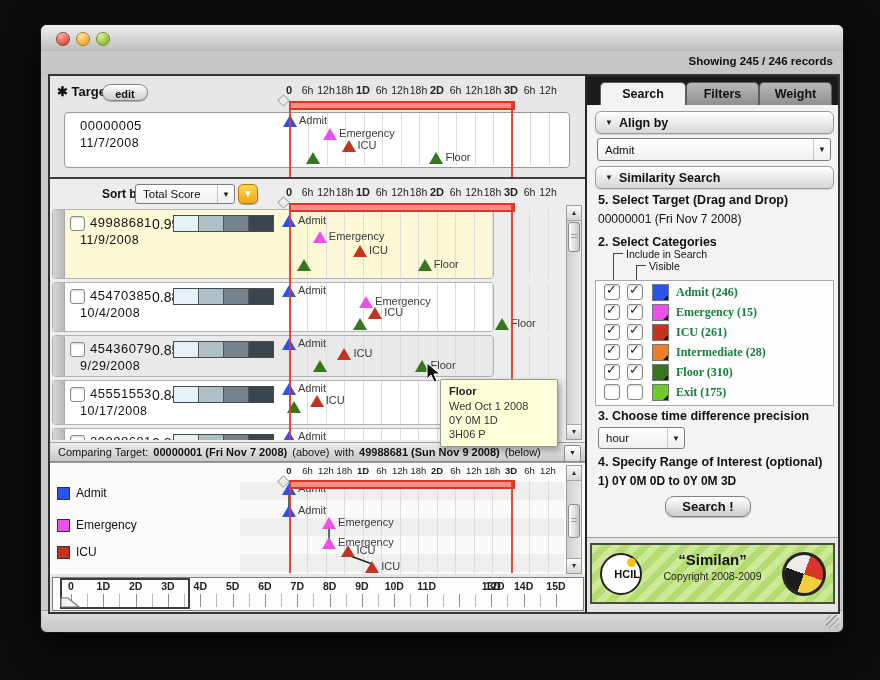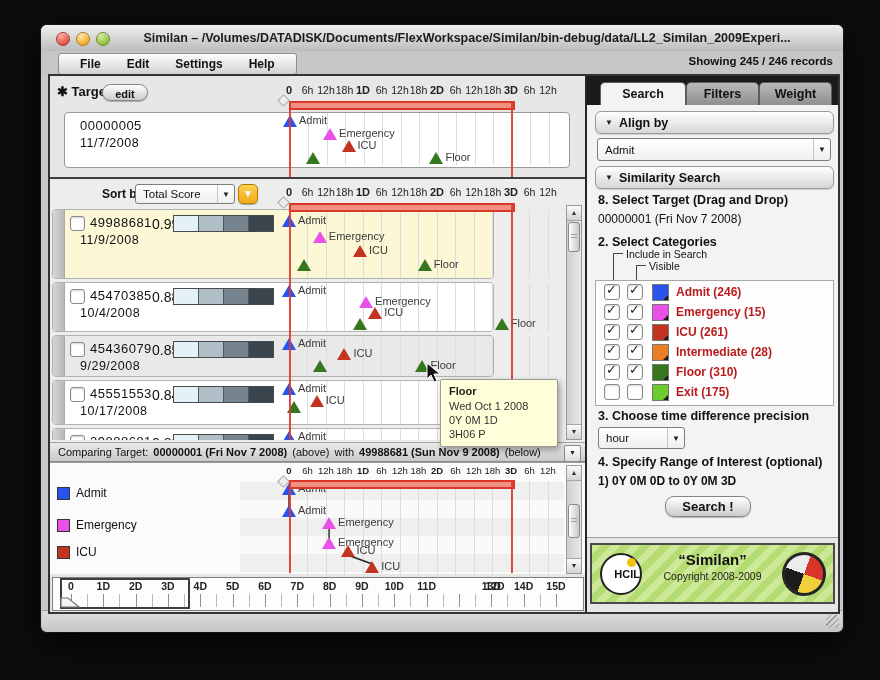--- a/index.html
+++ b/index.html
@@ -101,21 +101,21 @@
   .acc{position:absolute;height:21px;background:linear-gradient(#ffffff,#d6d6d6);border:1px solid #9b9b9b;border-radius:6px;
        font-weight:bold;font-size:12.5px;color:#111;display:flex;align-items:center;padding:0 9px;gap:6px;box-shadow:0 1px 1px rgba(0,0,0,.15);}
   .acc .caret{font-size:8px;color:#222;}
   .sidetitle{position:absolute;font-size:12.5px;font-weight:bold;color:#111;}
   .sidetext{position:absolute;font-size:12px;color:#111;}
   .bracket{position:absolute;border-left:1px solid #444;border-top:1px solid #444;}
   .bracketlabel{position:absolute;font-size:10.5px;color:#111;}
   .catbox{position:absolute;background:#fdfdfd;border:1px solid #a8a8a8;}
   .swatch{position:absolute;width:15px;height:15px;border:1px solid #777;}
   .swatch::after{content:"";position:absolute;right:0px;bottom:0px;border-left:5px solid transparent;border-bottom:5px solid #1a1a1a;}
-  .catlabel{position:absolute;font-size:12px;font-weight:bold;color:#b91c1c;}
+  .catlabel{position:absolute;font-size:12px;font-weight:bold;color:#15803d;font-family:Liberation Serif, serif;}
   
   .logobox{position:absolute;left:540px;top:467px;width:245px;height:61px;border:2px solid #4a4a4a;box-sizing:border-box;
            background:repeating-linear-gradient(135deg,#cde896 0 7px,#b4dc73 7px 14px);}
   .hcil{position:absolute;left:8px;top:8px;width:42px;height:42px;border-radius:50%;background:#fff;border:2px solid #222;
         box-sizing:border-box;text-align:right;font-weight:bold;font-size:11px;color:#111;line-height:38px;}
   .hcil::before{content:"";position:absolute;right:4px;top:3px;width:9px;height:9px;border-radius:50%;background:#f4c20d;}
   .seal{position:absolute;right:7px;top:7px;width:44px;height:44px;border-radius:50%;border:3px solid #262626;box-sizing:border-box;
         background:conic-gradient(#d8352b 0 25%,#f2cf3c 0 50%,#1c1c1c 0 75%,#ececec 0 100%);transform:rotate(20deg);}
   .logotitle{position:absolute;left:55px;right:55px;top:6px;text-align:center;font-size:15px;font-weight:bold;color:#111;}
   .logoline{position:absolute;left:55px;right:55px;text-align:center;font-size:10.5px;color:#222;}
@@ -128,29 +128,22 @@
   .cursor{position:absolute;z-index:70;}
 </style>
 </head>
 <body>
 
 <div class="window">
   <div class="titlebar">
     <span class="tl r"></span>
     <span class="tl y"></span>
     <span class="tl g"></span>
-    <div class="title-text">Similan – /Volumes/DATADISK/Documents/FlexWorkspace/Similan/bin-debug/data/LL2_Similan_2009Experi...</div>
   </div>
   <div class="menubar">
-    <div class="menubox" id="menubox">
-        <div class="menuitem">File</div>
-        <div class="menuitem">Edit</div>
-        <div class="menuitem">Settings</div>
-        <div class="menuitem">Help</div>
-      </div>
     <div class="records">Showing 245 / 246 records</div>
   </div>
   <div class="statusbar">
     <div class="grip"></div>
   </div>
 </div>
 
 <div class="content" id="content">
 
   <div class="abs" id="target-section" style="left:0;top:0;width:535px;height:103px;background:#e7e7e7;border-bottom:2px solid #3f3f3f;box-sizing:border-box;"></div>
@@ -485,21 +478,21 @@
     <span>Align by</span>
   </div>
   <div class="combo" style="left:547px;top:62px;width:232px;height:21px;">
     <span class="txt">Admit</span>
     <span class="arr">▼</span>
   </div>
   <div class="acc" style="left:545px;top:90px;width:219px;">
     <span class="caret">▼</span>
     <span>Similarity Search</span>
   </div>
-  <div class="sidetitle" style="left:548px;top:117px;">8. Select Target (Drag and Drop)</div>
+  <div class="sidetitle" style="left:548px;top:117px;">5. Select Target (Drag and Drop)</div>
   <div class="sidetext" style="left:548px;top:136px;">00000001 (Fri Nov 7 2008)</div>
   <div class="sidetitle" style="left:548px;top:159px;">2. Select Categories</div>
 
   <div class="bracket" style="left:563px;top:177px;width:9px;height:26px;"></div>
   <div class="bracketlabel" style="left:576px;top:172px;">Include in Search</div>
   <div class="bracket" style="left:586px;top:189px;width:9px;height:14px;"></div>
   <div class="bracketlabel" style="left:599px;top:184px;">Visible</div>
   <div class="catbox" id="catbox" style="left:545px;top:204px;width:237px;height:124px;">
       <div class="cb checked" style="left: 8px; top: 3px; width: 14px; height: 14px;"></div>
       <div class="cb checked" style="left: 31px; top: 3px; width: 14px; height: 14px;"></div>

